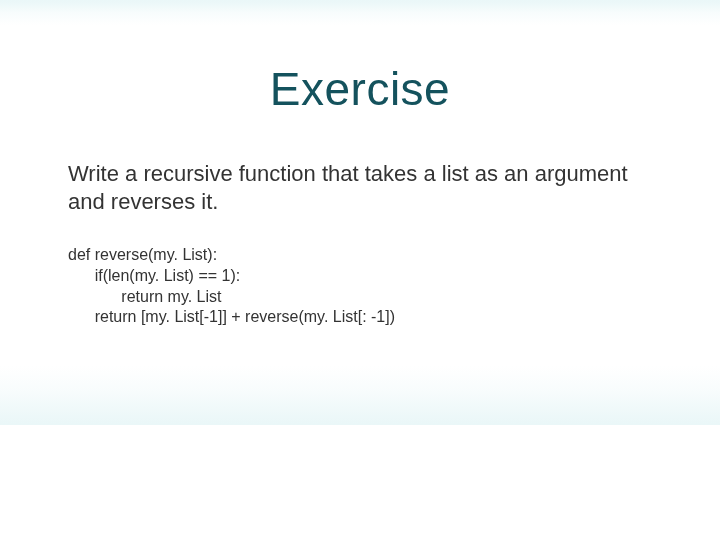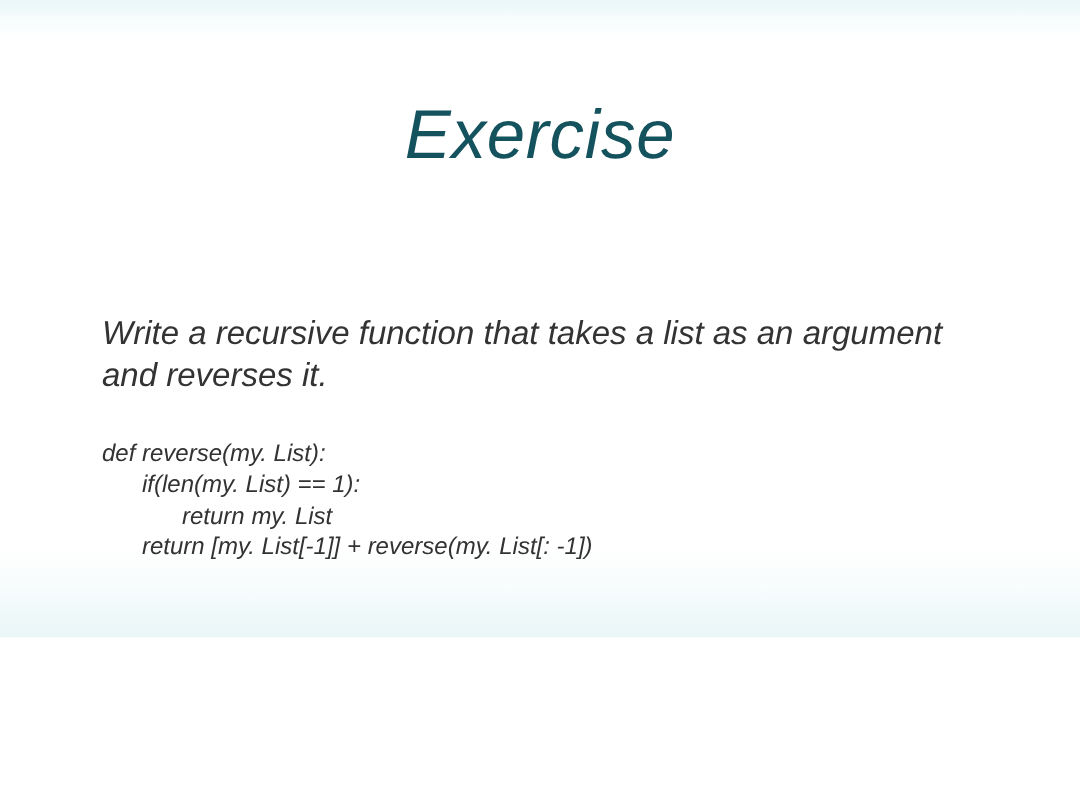--- a/index.html
+++ b/index.html
@@ -22,42 +22,40 @@
         rgba(234,247,248,0.85) 1%,
         rgba(234,247,248,0.35) 3%,
         rgba(255,255,255,0.0) 6%),
       linear-gradient(0deg,
         #eaf7f8 0%,
         rgba(234,247,248,0.95) 1%,
         rgba(234,247,248,0.7) 4%,
         rgba(234,247,248,0.35) 8%,
         rgba(255,255,255,0.0) 14%),
       #ffffff;
-    font-style: italic;
   }
   .title {
     position: absolute;
     top: 62px;
     left: 0;
     width: 100%;
     text-align: center;
     font-size: 46px;
     font-weight: 400;
     color: #14525d;
     letter-spacing: 0.5px;
   }
   .body {
     position: absolute;
     top: 160px;
     left: 68px;
     right: 60px;
     color: #333333;
     font-size: 22px;
     line-height: 1.25;
-    margin-top: 48px;
   }
   .prompt {
     margin-bottom: 30px;
   }
   .code {
     white-space: pre;
     font-family: Arial, Helvetica, sans-serif;
     font-size: 16px;
     line-height: 1.3;
     color: #333333;

